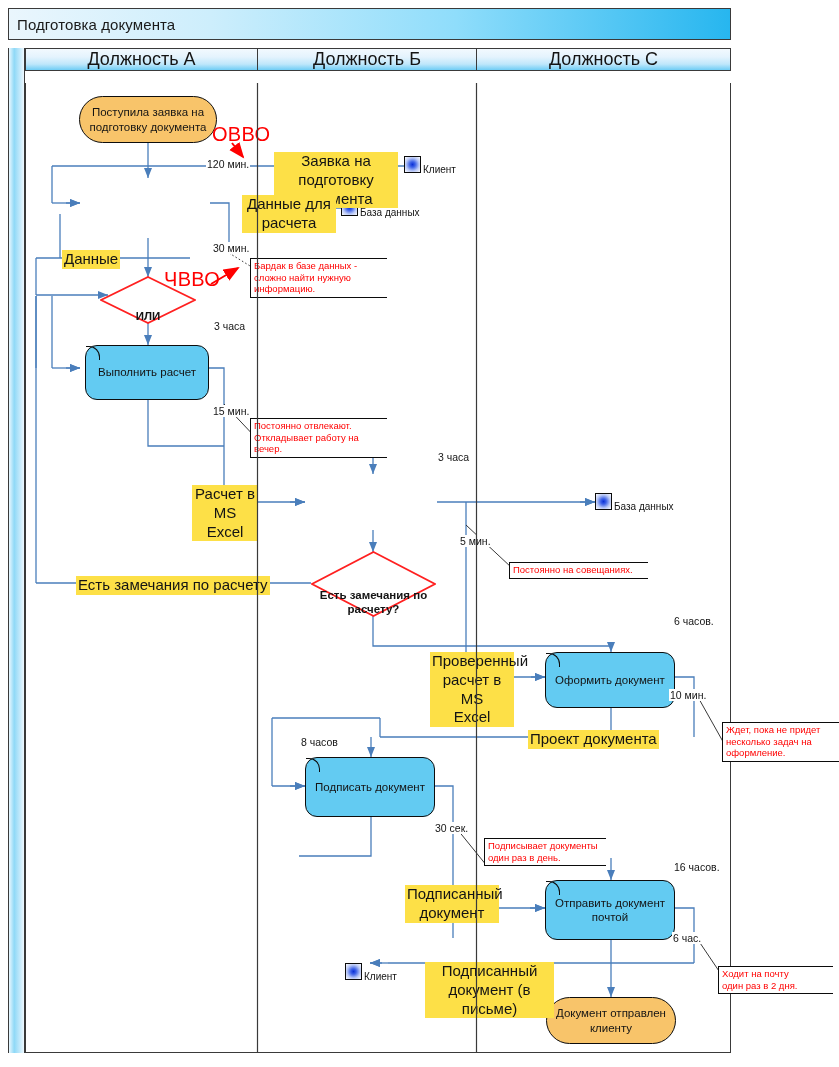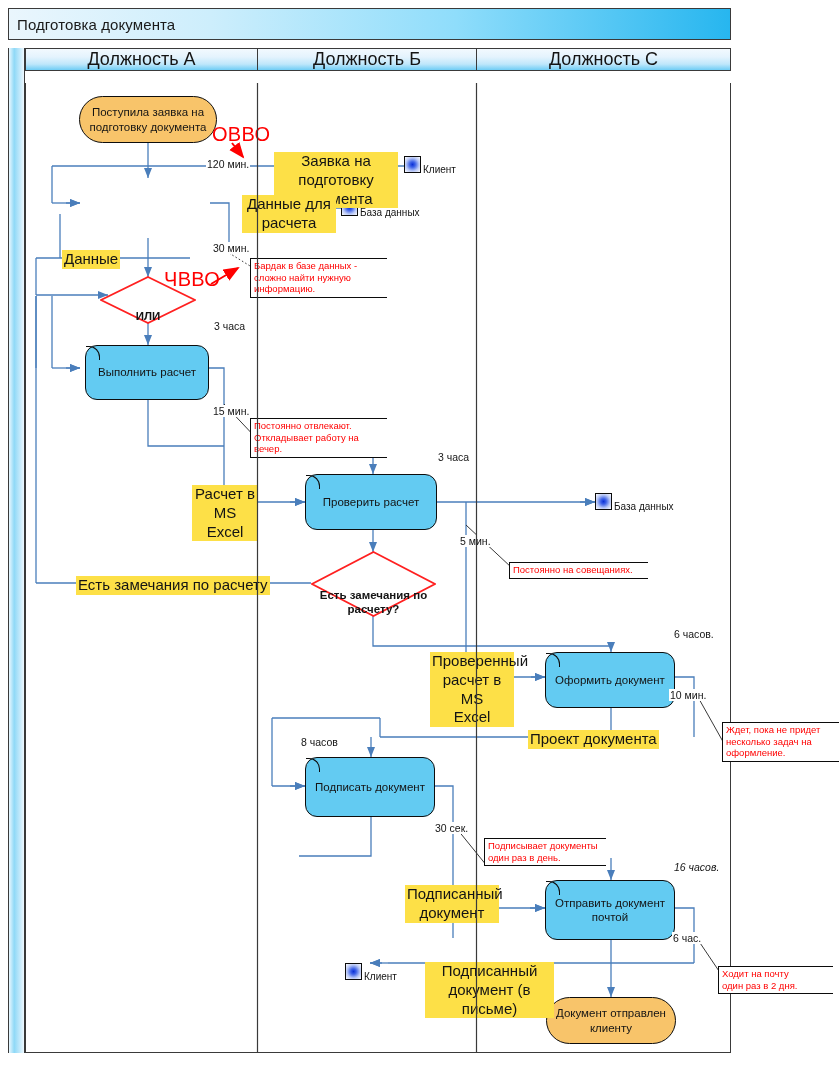--- a/index.html
+++ b/index.html
@@ -223,23 +223,20 @@
     </svg>
     <div class="dlabel">
         <span>ИЛИ</span>
       </div>
   </div>
 
   <div class="node proc" style="left:85px;top:345px;width:124px;height:55px;">
     <span style="white-space:pre-line;">Выполнить расчет</span>
   </div>
 
-  <div class="node proc" style="left:305px;top:474px;width:132px;height:56px;">
-    <span style="white-space:pre-line;">Проверить расчет</span>
-  </div>
 
   <div class="diamond" style="left:311px;top:551px;width:125px;height:66px;">
     <svg class="dshape" viewBox="0 0 125 66" preserveAspectRatio="none">
       <polygon points="62.5,1 124,33 62.5,65 1,33" fill="#ffffff" stroke="#ff2020" stroke-width="1.8"></polygon>
     </svg>
     <div class="dlabel">
         <span style="white-space:pre-line;">Есть замечания по
 расчету?</span>
       </div>
   </div>
@@ -306,25 +303,25 @@
 
   <div class="flab" style="left:425px;top:962px;width:125px;">Подписанный
 документ (в письме)</div>
 
   <div class="time" style="left:206px;top:158px;">120 мин.</div>
   <div class="time" style="left:212px;top:242px;">30 мин.</div>
   <div class="time" style="left:213px;top:320px;">3 часа</div>
   <div class="time" style="left:212px;top:405px;">15 мин.</div>
   <div class="time" style="left:437px;top:451px;">3 часа</div>
   <div class="time" style="left:459px;top:535px;">5 мин.</div>
-  <div class="time" style="left:673px;top:628px;">6 часов.</div>
+  <div class="time" style="left:673px;top:615px;">6 часов.</div>
   <div class="time" style="left:669px;top:689px;">10 мин.</div>
   <div class="time" style="left:300px;top:736px;">8 часов</div>
   <div class="time" style="left:434px;top:822px;">30 сек.</div>
-  <div class="time" style="left:673px;top:861px;font-style:italic;">16 часов.</div>
+  <div class="time" style="left:673px;top:861px;">16 часов.</div>
   <div class="time" style="left:672px;top:932px;">6 час.</div>
 
   <div class="bigred" style="left:212px;top:123px;">ОВВО</div>
   <div class="bigred" style="left:164px;top:268px;">ЧВВО</div>
 
   <svg class="wires2">
     <g fill="none" stroke="#ff0000" stroke-width="2">
       <path d="M232,143 L243,157" marker-end="url(#ahr2)"></path>
       <path d="M211,284 L238,268" marker-end="url(#ahr2)"></path>
     </g>

